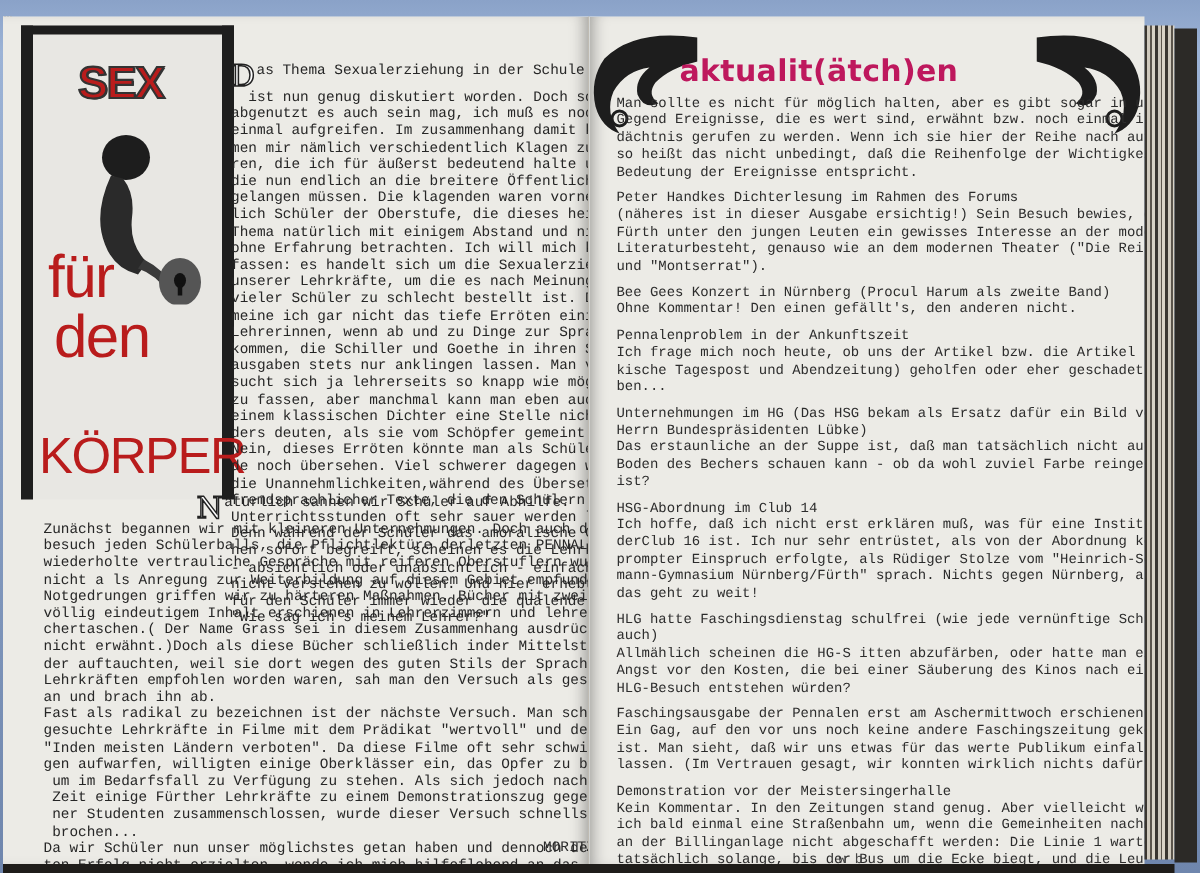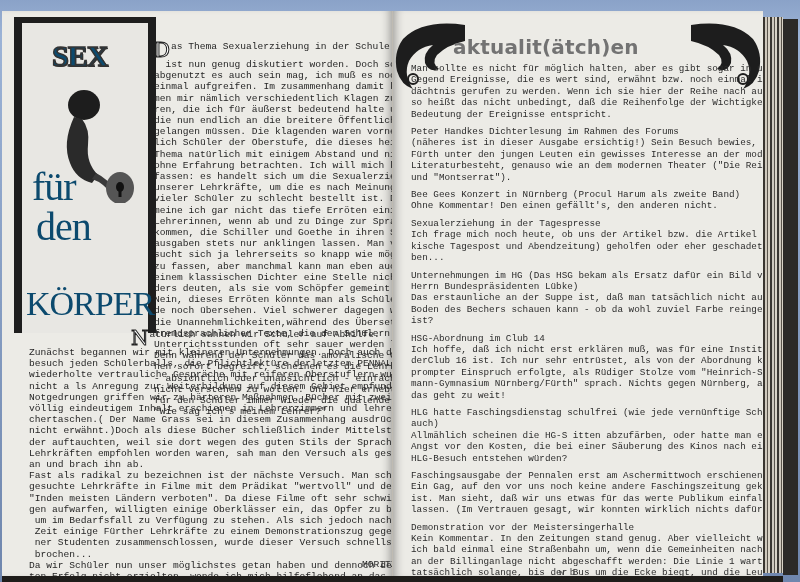--- a/index.html
+++ b/index.html
@@ -14,37 +14,37 @@
      box-shadow:inset 8px 0 10px -6px rgba(0,0,0,.35);}
   .page-stack{position:absolute;left:761px;top:6px;width:20px;height:556px;
      background:repeating-linear-gradient(90deg,#3a3630 0 2px,#cfc9bd 2px 4px,#5b554c 4px 5px,#d9d3c6 5px 7px);}
   .stack-shade{position:absolute;left:781px;top:8px;width:15px;height:556px;background:#2c2a27;}
   .bottom-edge{position:absolute;left:0;top:565px;width:781px;height:6px;background:#1f1d1a;}
   .left-edge{position:absolute;left:0;top:0;width:6px;height:565px;
      background:repeating-linear-gradient(90deg,#d8d3c8 0 1px,#9d978c 1px 2px);}
 
   
   .poster{position:absolute;left:12px;top:6px;width:126px;height:310px;border-left:8px solid #1e1e1e;border-right:8px solid #1e1e1e;border-top:6px solid #1e1e1e;background:#e8e7e3;}
-  .poster .w{position:absolute;font-family:Liberation Serif, serif;color:#0c4a6e;letter-spacing:-1px;}
+  .poster .w{position:absolute;font-family:Liberation Sans, sans-serif;color:#b91c1c;letter-spacing:-1px;}
   .w-sex{left:30px;top:16px;font-size:30px;font-weight:bold;color:#fff;-webkit-text-stroke:1.4px #333;text-shadow:1px 1px 0 #333;}
   .w-fuer{left:10px;top:140px;font-size:40px;}
   .w-den{left:14px;top:180px;font-size:40px;text-align:right;}
   .w-lehr{left:6px;top:228px;font-size:34px;}
   .w-koerper{left:4px;top:262px;font-size:34px;}
   .silhouette{position:absolute;left:30px;top:60px;width:90px;height:120px;}
   .article{position:absolute;font-size:9.6px;line-height:11.2px;white-space:pre;color:#262626;}
   .a1{left:152px;top:30px;}
   .a2{left:27px;top:318px;}
   .dropcap{display:inline-block;font-family:"DejaVu Serif",serif;font-size:20px;line-height:18px;
      color:#fff;-webkit-text-stroke:1px #222;vertical-align:top;margin-right:1px;}
   .signature{position:absolute;left:325px;top:548px;font-size:9.6px;margin-left:35px;}
 
   
   .title{position:absolute;left:60px;top:24px;font-family:"DejaVu Sans","Liberation Sans",sans-serif;font-weight:bold;
-     font-size:20px;color:#737373;letter-spacing:0.2px;}
+     font-size:20px;color:#be185d;letter-spacing:0.2px;}
   .orn{position:absolute;}
   .orn-left{left:0;top:8px;width:72px;height:80px;}
   .orn-right{left:298px;top:8px;width:72px;height:80px;}
   .rtext{position:absolute;left:18px;top:52px;width:348px;font-size:9.3px;line-height:11.4px;color:#2c2c2c;}
   .rtext p{margin:0 0 6px 0;white-space:pre;}
   .hd{}
   .pagemark{position:absolute;left:166px;top:557px;font-size:9px;color:#444;}
 </style>
 </head>
 <body>
@@ -158,21 +158,21 @@
 
       <p><span class="hd">Peter Handkes Dichterlesung im Rahmen des Forums</span><span></span>
 <span>(näheres ist in dieser Ausgabe ersichtig!) Sein Besuch bewies, daß in
 Fürth unter den jungen Leuten ein gewisses Interesse an der modernen
 Literaturbesteht, genauso wie an dem modernen Theater ("Die Reiter"
 und "Montserrat").</span></p>
 
       <p><span class="hd">Bee Gees Konzert in Nürnberg</span><span> (Procul Harum als zweite Band)</span>
 <span>Ohne Kommentar! Den einen gefällt's, den anderen nicht.</span></p>
 
-      <p><span class="hd">Sexualerziehung in der Tagespresse</span><span></span>
+      <p><span class="hd">Pennalenproblem in der Ankunftszeit</span><span></span>
 <span>Ich frage mich noch heute, ob uns der Artikel bzw. die Artikel (Frän-
 kische Tagespost und Abendzeitung) geholfen oder eher geschadet ha-
 ben...</span></p>
 
       <p><span class="hd">Unternehmungen im HG</span><span> (Das HSG bekam als Ersatz dafür ein Bild von dem
 Herrn Bundespräsidenten Lübke)</span>
 <span>Das erstaunliche an der Suppe ist, daß man tatsächlich nicht auf den
 Boden des Bechers schauen kann - ob da wohl zuviel Farbe reingeraten
 ist?</span></p>
 

